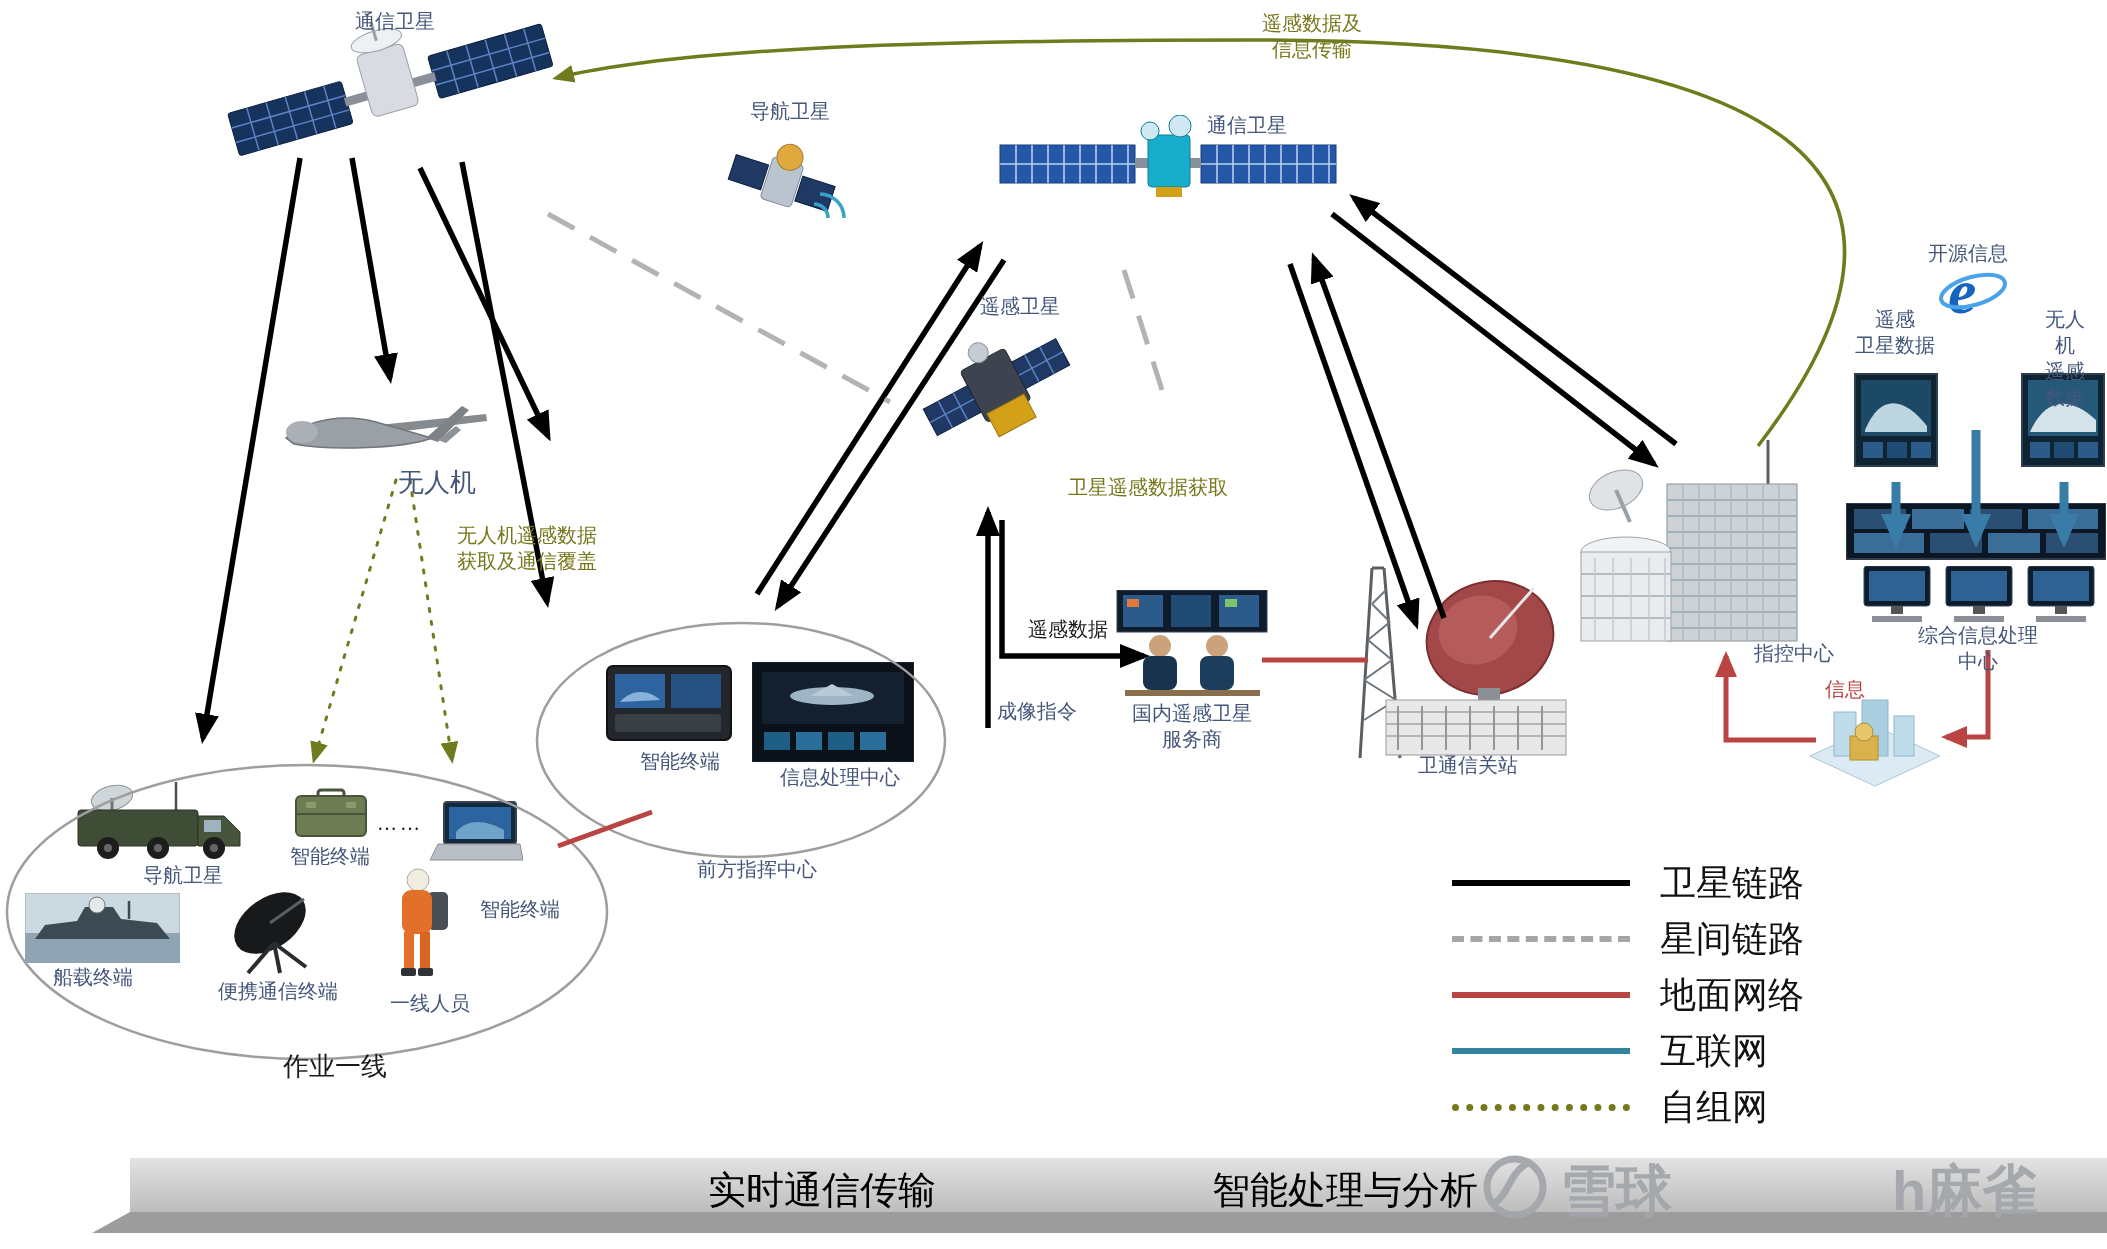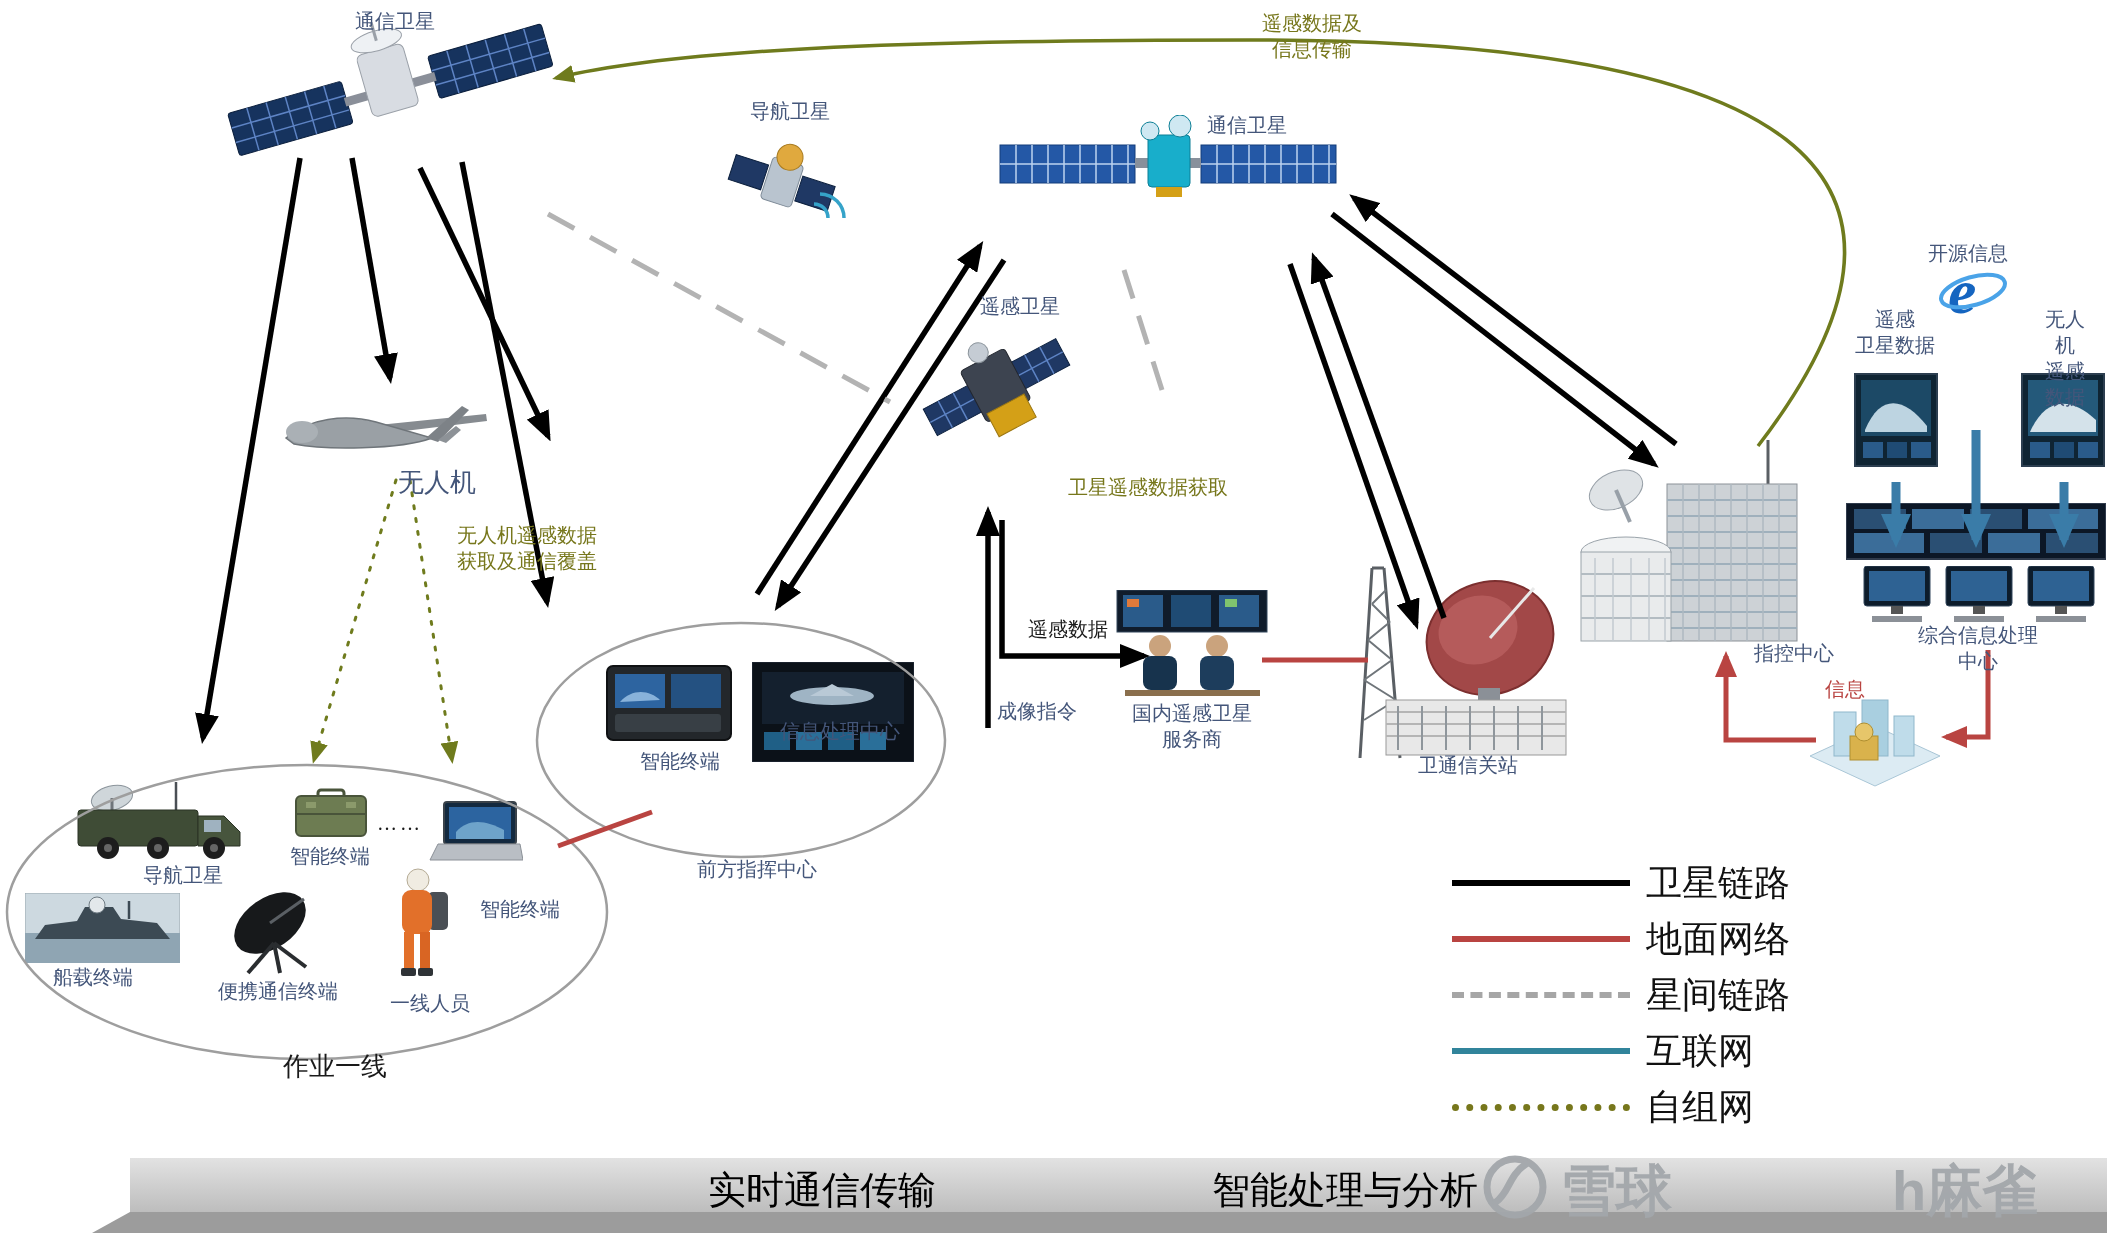--- a/index.html
+++ b/index.html
@@ -7,21 +7,21 @@
   .stage { position:relative; width:2107px; height:1249px; background:#fff; overflow:hidden; }
   .icon { position:absolute; z-index:3; }
   .overlay { position:absolute; left:0; top:0; z-index:4; pointer-events:none; }
   .lbl { position:absolute; transform:translateX(-50%); font-size:20px; line-height:1.3;
          color:#44567a; text-align:center; white-space:pre-line; z-index:6; }
   .lbl.olive { color:#77771c; }
   .lbl.red   { color:#b94441; font-weight:normal; }
   .lbl.dark  { color:#1a1a1a; }
   .lbl.big   { font-size:26px; }
   .legend { position:absolute; left:1452px; top:866px; z-index:6; display:flex; flex-direction:column; gap:22px; }
-  .legend-row { display:flex; align-items:center; gap:16px; height:34px; }
+  .legend-row { display:flex; align-items:center; gap:30px; height:34px; }
   .legend-line { width:178px; height:0; }
   .ls-sat   { border-top:6px solid #000000; }
   .ls-inter { border-top:6px dashed #a6a6a6; }
   .ls-ground{ border-top:6px solid #b94441; }
   .ls-net   { border-top:6px solid #31849b; }
   .ls-adhoc { border-top:7px dotted #77771c; }
   .legend-label { font-size:36px; color:#111; }
   .bar-main { position:absolute; left:130px; top:1158px; width:1977px; height:54px;
               background:linear-gradient(#e2e2e2,#bdbdbd); z-index:5; }
   .bar-shadow { position:absolute; left:92px; top:1212px; width:2015px; height:21px;
@@ -334,43 +334,43 @@
   <div class="lbl" style="left:1468px;top:752px">卫通信关站</div>
   <div class="lbl" style="left:1794px;top:640px">指控中心</div>
   <div class="lbl" style="left:1978px;top:622px">综合信息处理中心</div>
   <div class="lbl red" style="left:1845px;top:676px">信息</div>
   <div class="lbl" style="left:1968px;top:240px">开源信息</div>
   <div class="lbl" style="left:1895px;top:306px">遥感
 卫星数据</div>
   <div class="lbl" style="left:2065px;top:306px">无人机
 遥感数据</div>
   <div class="lbl" style="left:680px;top:748px">智能终端</div>
-  <div class="lbl" style="left:840px;top:718px">信息处理中心</div>
+  <div class="lbl" style="left:840px;top:764px">信息处理中心</div>
   <div class="lbl" style="left:757px;top:856px">前方指挥中心</div>
   <div class="lbl" style="left:183px;top:862px">导航卫星</div>
   <div class="lbl" style="left:330px;top:843px">智能终端</div>
   <div class="lbl dark" style="left:400px;top:810px;letter-spacing:3px">……</div>
   <div class="lbl" style="left:520px;top:896px">智能终端</div>
   <div class="lbl" style="left:93px;top:964px">船载终端</div>
   <div class="lbl" style="left:278px;top:978px">便携通信终端</div>
   <div class="lbl" style="left:430px;top:990px">一线人员</div>
   <div class="lbl dark big" style="left:335px;top:1050px">作业一线</div>
 
   <div class="legend">
     <div class="legend-row">
       <div class="legend-line ls-sat"></div>
       <div class="legend-label">卫星链路</div>
     </div>
     <div class="legend-row">
+      <div class="legend-line ls-inter"></div>
+      <div class="legend-label">星间链路</div>
+    </div>
+    <div class="legend-row">
       <div class="legend-line ls-ground"></div>
       <div class="legend-label">地面网络</div>
-    </div>
-    <div class="legend-row">
-      <div class="legend-line ls-inter"></div>
-      <div class="legend-label">星间链路</div>
     </div>
     <div class="legend-row">
       <div class="legend-line ls-net"></div>
       <div class="legend-label">互联网</div>
     </div>
     <div class="legend-row">
       <div class="legend-line ls-adhoc"></div>
       <div class="legend-label">自组网</div>
     </div>
   </div>

